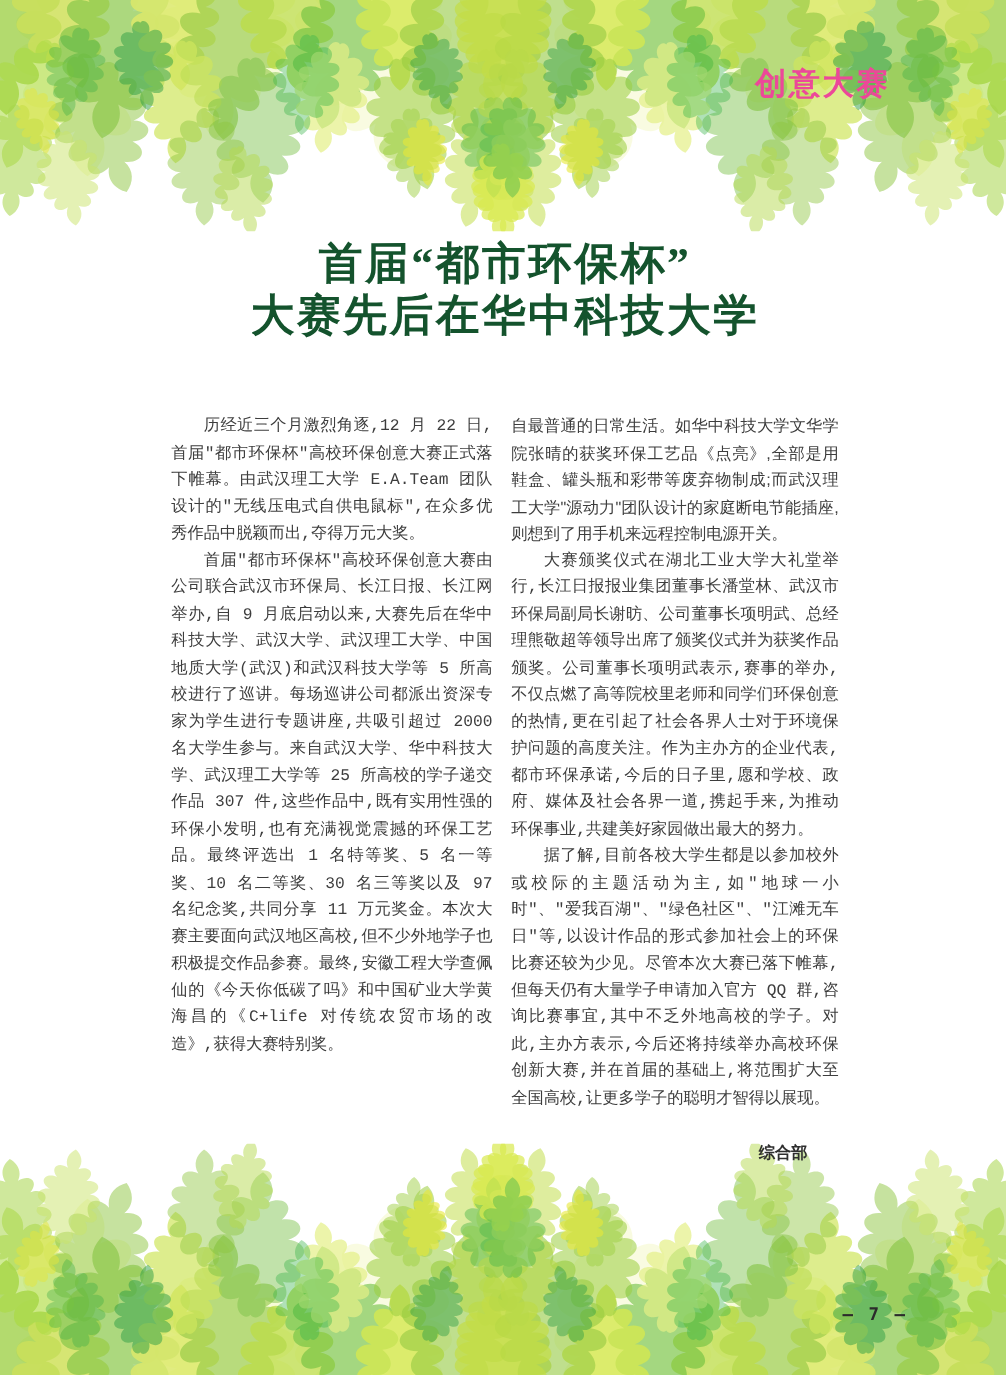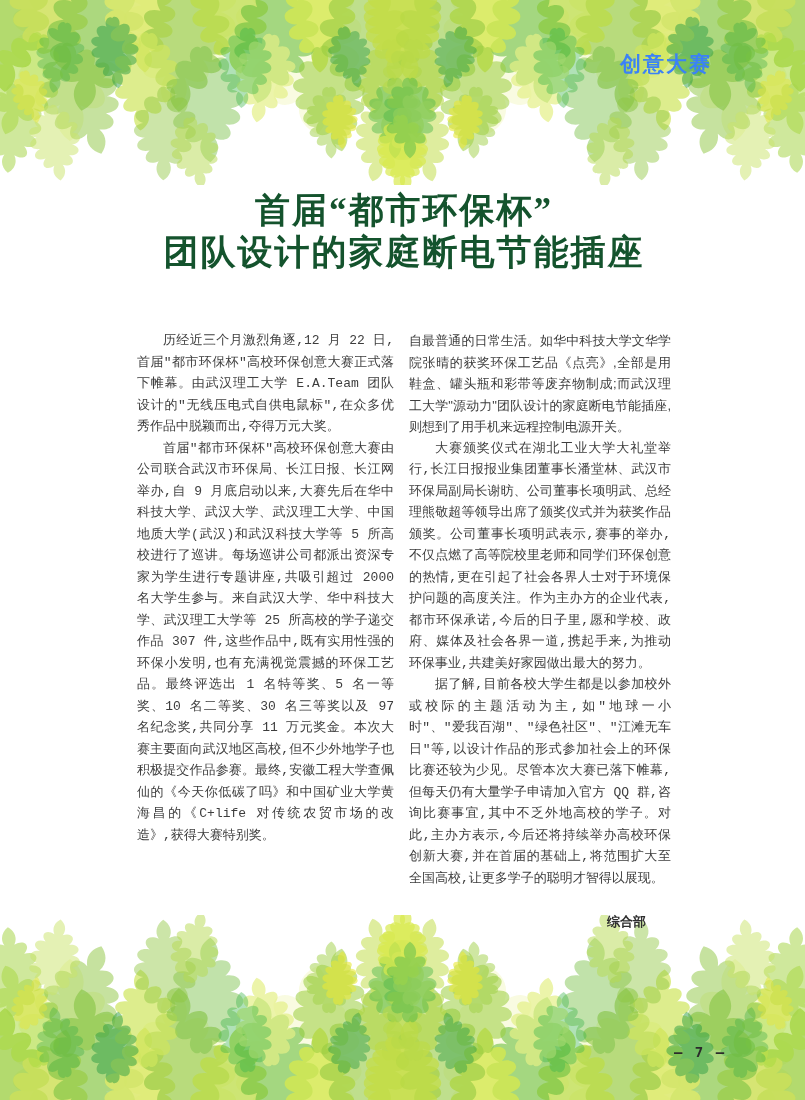--- a/index.html
+++ b/index.html
@@ -12,23 +12,23 @@
   }
   .page { position: absolute; inset: 0; width: 805px; height: 1100px; }
 
   svg.band { position: absolute; left: 0; width: 805px; height: 185px; display: block; }
   svg.band.top { top: 0; }
   svg.band.bottom { bottom: 0; }
 
   .category-label {
     position: absolute;
     top: 50px; right: 93px;
-    font-size: 21px; font-weight: bold;
+    font-size: 25px; font-weight: bold;
     letter-spacing: 2px;
-    color: #3b82f6;
+    color: #ec4899;
     z-index: 5;
     font-family: "Liberation Serif", "DejaVu Serif", serif;
   }
 
   .headline {
     position: absolute;
     top: 190px; left: 104px; width: 600px;
     margin: 0;
     text-align: center;
     font-family: "Liberation Serif", "DejaVu Serif", serif;
@@ -128,21 +128,21 @@
   <svg class="band top" viewBox="0 0 805 185">
     <use href="#leafBand"></use>
   </svg>
 
   <svg class="band bottom" viewBox="0 0 805 185">
     <use href="#leafBand" transform="translate(0,185) scale(1,-1)"></use>
   </svg>
 
   <div class="category-label">创意大赛</div>
 
-  <h1 class="headline"><span>首届“都市环保杯”</span><br><span>团队设计的家庭断电节能插座</span></h1>
+  <h1 class="headline"><span>首届“都市环保杯”</span><br><span>大赛先后在华中科技大学</span></h1>
 
   <div class="columns">
     <div class="col col-left" id="col-left">
         <p class="para indent">历经近三个月激烈角逐,12 月 22 日,首届"都市环保杯"高校环保创意大赛正式落下帷幕。由武汉理工大学 E.A.Team 团队设计的"无线压电式自供电鼠标",在众多优秀作品中脱颖而出,夺得万元大奖。</p>
         <p class="para indent">首届"都市环保杯"高校环保创意大赛由公司联合武汉市环保局、长江日报、长江网举办,自 9 月底启动以来,大赛先后在华中科技大学、武汉大学、武汉理工大学、中国地质大学(武汉)和武汉科技大学等 5 所高校进行了巡讲。每场巡讲公司都派出资深专家为学生进行专题讲座,共吸引超过 2000 名大学生参与。来自武汉大学、华中科技大学、武汉理工大学等 25 所高校的学子递交作品 307 件,这些作品中,既有实用性强的环保小发明,也有充满视觉震撼的环保工艺品。最终评选出 1 名特等奖、5 名一等奖、10 名二等奖、30 名三等奖以及 97 名纪念奖,共同分享 11 万元奖金。本次大赛主要面向武汉地区高校,但不少外地学子也积极提交作品参赛。最终,安徽工程大学查佩仙的《今天你低碳了吗》和中国矿业大学黄海昌的《C+life 对传统农贸市场的改造》,获得大赛特别奖。</p>
       </div>
     <div class="col col-right" id="col-right">
         <p class="para">自最普通的日常生活。如华中科技大学文华学院张晴的获奖环保工艺品《点亮》,全部是用鞋盒、罐头瓶和彩带等废弃物制成;而武汉理工大学"源动力"团队设计的家庭断电节能插座,则想到了用手机来远程控制电源开关。</p>
         <p class="para indent">大赛颁奖仪式在湖北工业大学大礼堂举行,长江日报报业集团董事长潘堂林、武汉市环保局副局长谢昉、公司董事长项明武、总经理熊敬超等领导出席了颁奖仪式并为获奖作品颁奖。公司董事长项明武表示,赛事的举办,不仅点燃了高等院校里老师和同学们环保创意的热情,更在引起了社会各界人士对于环境保护问题的高度关注。作为主办方的企业代表,都市环保承诺,今后的日子里,愿和学校、政府、媒体及社会各界一道,携起手来,为推动环保事业,共建美好家园做出最大的努力。</p>
         <p class="para indent">据了解,目前各校大学生都是以参加校外或校际的主题活动为主,如"地球一小时"、"爱我百湖"、"绿色社区"、"江滩无车日"等,以设计作品的形式参加社会上的环保比赛还较为少见。尽管本次大赛已落下帷幕,但每天仍有大量学子申请加入官方 QQ 群,咨询比赛事宜,其中不乏外地高校的学子。对此,主办方表示,今后还将持续举办高校环保创新大赛,并在首届的基础上,将范围扩大至全国高校,让更多学子的聪明才智得以展现。</p>

